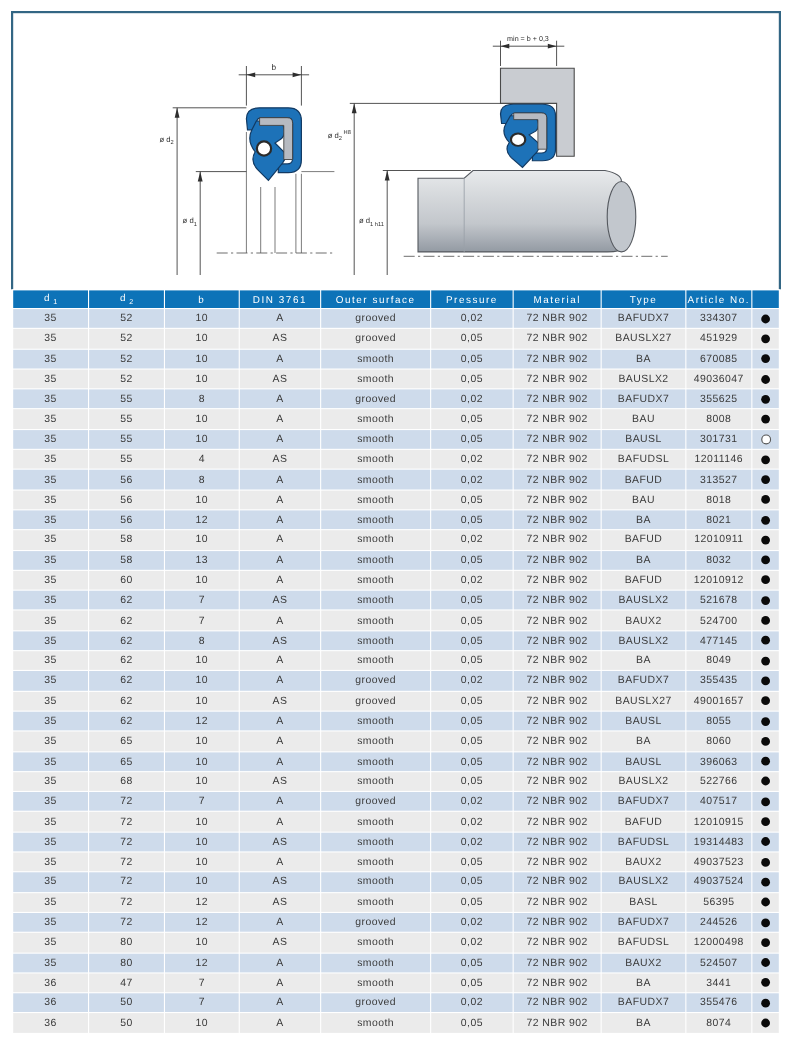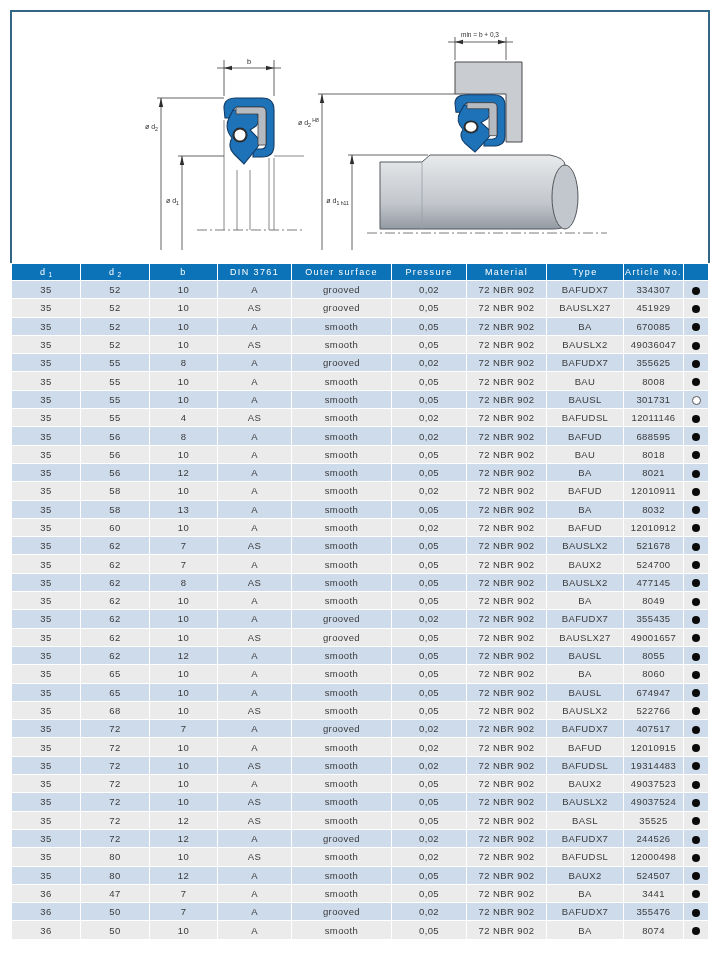--- a/index.html
+++ b/index.html
@@ -242,21 +242,21 @@
       </tr>
       <tr class="odd">
         <td>35</td>
         <td>56</td>
         <td>8</td>
         <td>A</td>
         <td>smooth</td>
         <td>0,02</td>
         <td>72 NBR 902</td>
         <td>BAFUD</td>
-        <td>688595</td>
+        <td>313527</td>
         <td><span class="dot filled"></span></td>
       </tr>
       <tr class="even">
         <td>35</td>
         <td>56</td>
         <td>10</td>
         <td>A</td>
         <td>smooth</td>
         <td>0,05</td>
         <td>72 NBR 902</td>
@@ -410,21 +410,21 @@
       </tr>
       <tr class="odd">
         <td>35</td>
         <td>65</td>
         <td>10</td>
         <td>A</td>
         <td>smooth</td>
         <td>0,05</td>
         <td>72 NBR 902</td>
         <td>BAUSL</td>
-        <td>674947</td>
+        <td>396063</td>
         <td><span class="dot filled"></span></td>
       </tr>
       <tr class="even">
         <td>35</td>
         <td>68</td>
         <td>10</td>
         <td>AS</td>
         <td>smooth</td>
         <td>0,05</td>
         <td>72 NBR 902</td>
@@ -494,21 +494,21 @@
       </tr>
       <tr class="even">
         <td>35</td>
         <td>72</td>
         <td>12</td>
         <td>AS</td>
         <td>smooth</td>
         <td>0,05</td>
         <td>72 NBR 902</td>
         <td>BASL</td>
-        <td>35525</td>
+        <td>56395</td>
         <td><span class="dot filled"></span></td>
       </tr>
       <tr class="odd">
         <td>35</td>
         <td>72</td>
         <td>12</td>
         <td>A</td>
         <td>grooved</td>
         <td>0,02</td>
         <td>72 NBR 902</td>

